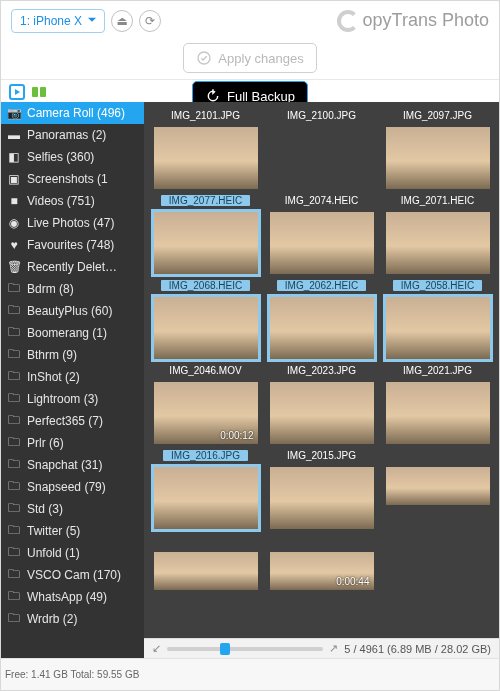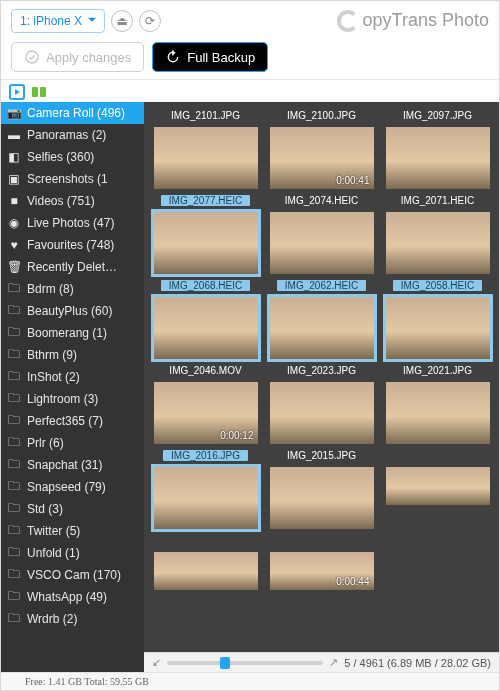--- a/index.html
+++ b/index.html
@@ -9,21 +9,21 @@
 
 .topbar { display: flex; align-items: center; padding: 6px 10px 4px; gap: 6px; height: 38px; }
 .device-select { color: #1a8fe6; border: 1px solid #9fd1f3; border-radius: 4px; padding: 4px 22px 4px 8px; font-size: 12px; position: relative; background: #fff; }
 .device-select::after { content: ""; position: absolute; right: 8px; top: 50%; transform: translateY(-40%); border: 4px solid transparent; border-top-color: #1a8fe6; }
 .round-btn { width: 22px; height: 22px; border-radius: 50%; border: 1px solid #c2c2c2; color: #8a8a8a; display: flex; align-items: center; justify-content: center; background: #fff; font-size: 12px; }
 .spacer { flex: 1; }
 .brand { color: #9d9d9d; font-size: 18px; display: flex; align-items: flex-start; gap: 2px; }
 .brand-c { width: 22px; height: 22px; border: 4px solid #cfcfcf; border-radius: 50%; border-right-color: transparent; margin-right: 2px; }
 
 
-.actionbar { display: flex; align-items: center; padding: 4px 10px 8px; gap: 8px; height: 40px; }
+.actionbar { display: flex; align-items: center; padding: 4px 10px 8px; gap: 8px; height: 40px; flex-direction: column; }
 .btn { border-radius: 5px; padding: 6px 12px; font-size: 13px; display: inline-flex; align-items: center; gap: 6px; border: 1px solid #d0d0d0; background: #fff; color: #b9b9b9; }
 .btn.primary { background: #000000; border-color: #23a5ef; color: #fff; }
 .icon-svg { width: 16px; height: 16px; flex-shrink: 0; }
 
 .divider { height: 1px; background: #e8e8e8; }
 
 
 .tabs { display: flex; gap: 6px; padding: 4px 8px 2px; align-items: center; }
 .tab-icon { width: 16px; height: 16px; border-radius: 2px; display: flex; align-items: center; justify-content: center; }
 .tab-ipod { color: #23a5ef; }
@@ -52,21 +52,21 @@
 
 .grid .row-lastcut .img { height: 38px; }
 
 
 .bottom-grid { display: flex; align-items: center; gap: 6px; padding: 3px 8px; background: #f2f2f2; border-top: 1px solid #dcdcdc; font-size: 11px; }
 .bottom-grid .sl { flex: 1; height: 4px; background: #d0d0d0; border-radius: 2px; position: relative; }
 .bottom-grid .sl .knob { position: absolute; left: 34%; top: -4px; width: 10px; height: 12px; background: #23a5ef; border-radius: 2px; }
 .bottom-grid .txt { color: #555; white-space: nowrap; }
 
 
-.statusbar { height: 18px; display: flex; align-items: center; padding: 0 24px; font-size: 10px; color: #666; border-top: 1px solid #e2e2e2; background: #f7f7f7; font-family: Liberation Serif, serif; }
+.statusbar { height: 32px; display: flex; align-items: center; padding: 0 4px; font-size: 10px; color: #666; border-top: 1px solid #e2e2e2; background: #f7f7f7; }
 
 
 .sky1 { background: linear-gradient(#c7d9e2 0%, #e8d3b3 50%, #8a7a5e 100%); }
 .sky2 { background: linear-gradient(#b5c9d4 0%, #d9bb91 55%, #756244 100%); }
 .sunset { background: linear-gradient(#ffbd66 0%, #ff944d 50%, #6b4e2e 100%); }
 .balloon { background: radial-gradient(circle at 50% 35%, #5c4634 0 22%, #ffb56a 23% 100%); }
 .couple { background: linear-gradient(#cedee6 0%, #e0c8a5 55%, #7e6b4f 100%); }
 .rocks { background: linear-gradient(#d9cdb8 0%, #b99f7b 60%, #6d5a3f 100%); }
 </style>
 </head>
@@ -226,23 +226,20 @@
       </div>
 
   <div class="gridwrap">
     <div class="grid" id="grid">
           <div class="thumb">
             <div class="cap">IMG_2101.JPG</div>
             <div class="img sky1"></div>
           </div>
           <div class="thumb">
             <div class="cap">IMG_2100.JPG</div>
-            <div class="img sky1">
-              <div class="dur">0:00:41</div>
-            </div>
           </div>
           <div class="thumb">
             <div class="cap">IMG_2097.JPG</div>
             <div class="img sky2"></div>
           </div>
           <div class="thumb selected">
             <div class="cap">IMG_2077.HEIC</div>
             <div class="img sky1"></div>
           </div>
           <div class="thumb">

